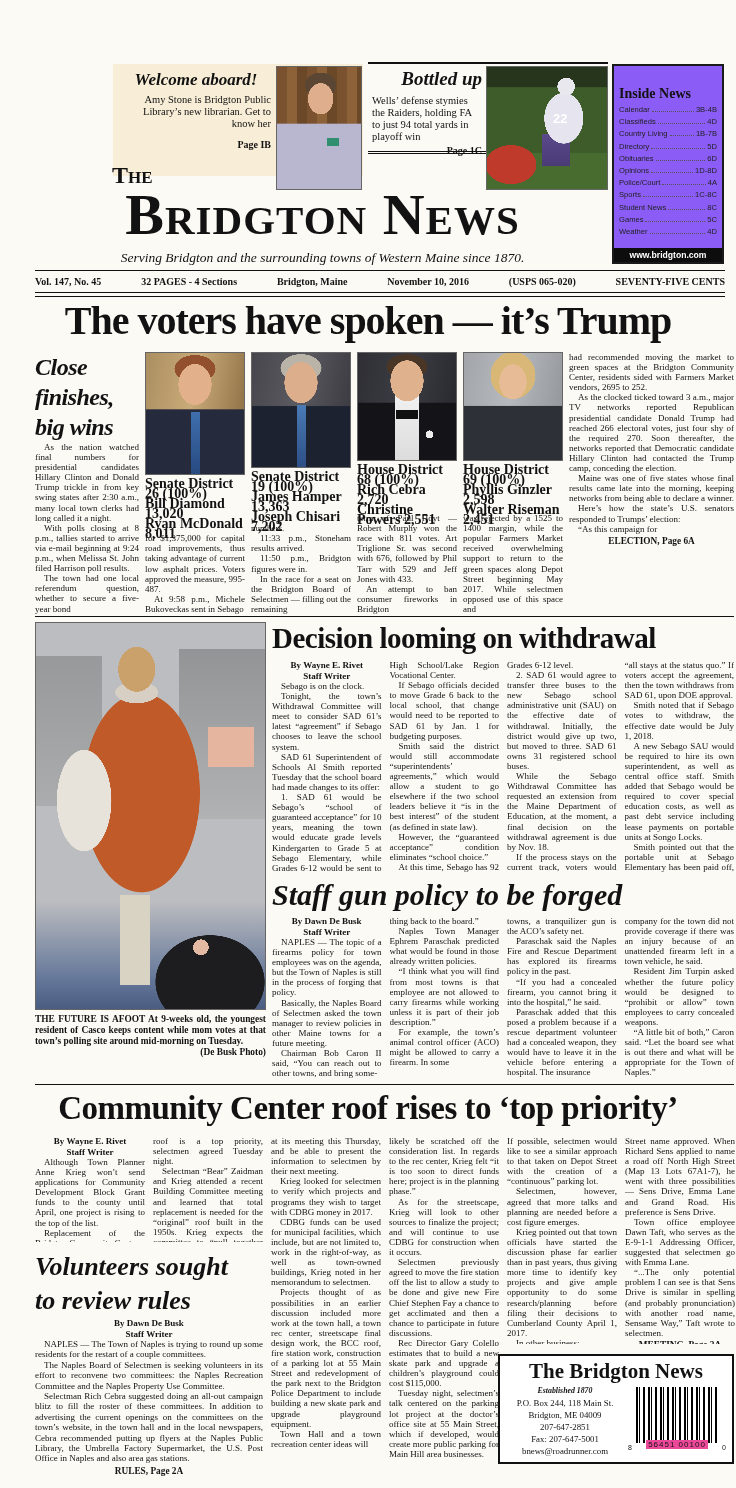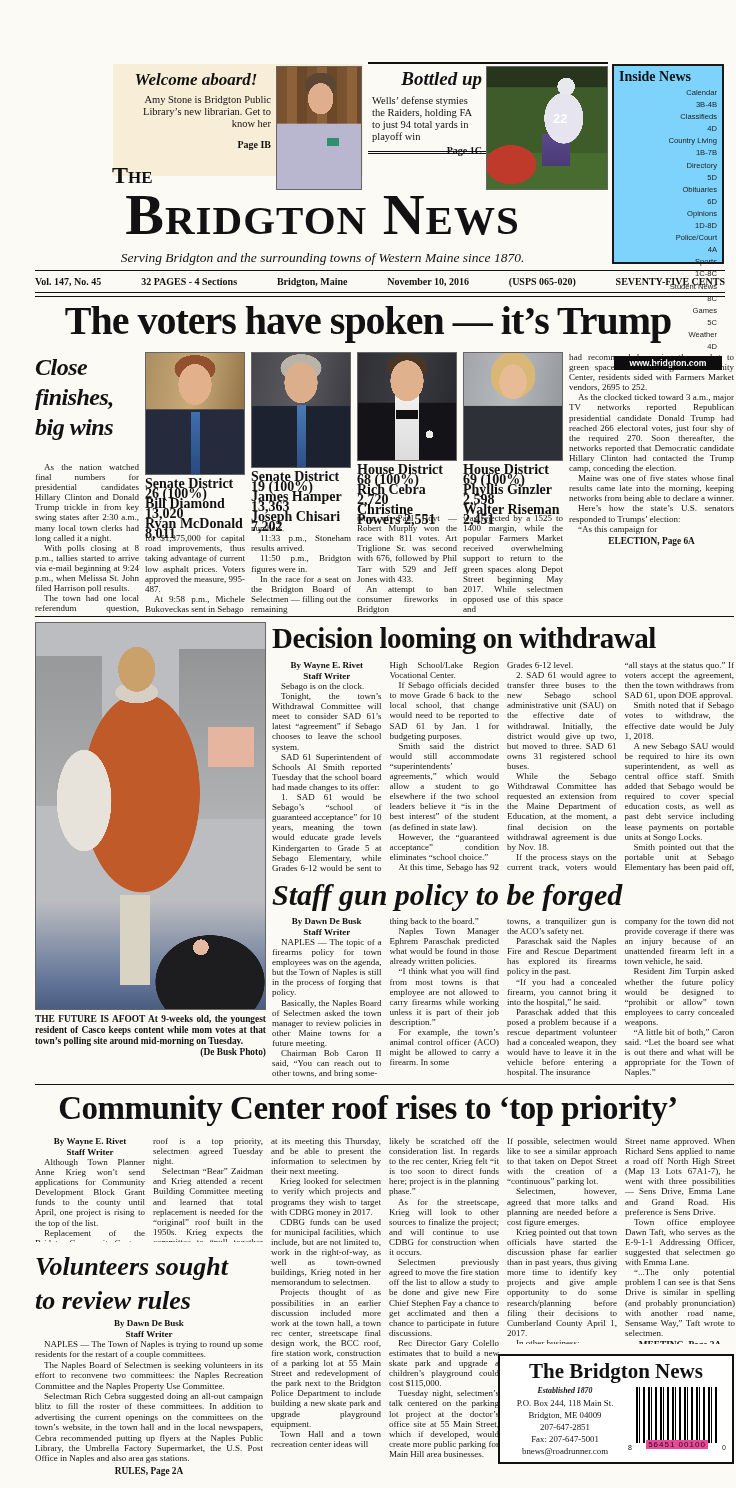--- a/index.html
+++ b/index.html
@@ -11,25 +11,25 @@
   .welcome-box{left:113px;top:64px;width:250px;height:112px;background:#f8edd6;padding:6px 92px 4px 8px;}
   .welcome-title{font-style:italic;font-weight:bold;font-size:17px;text-align:center;}
   .welcome-body{font-size:10.5px;line-height:12px;text-align:right;margin-top:4px;}
   .welcome-page{font-weight:bold;font-size:10px;text-align:right;margin-top:9px;}
   .bottled-box{left:368px;top:62px;width:240px;height:92px;border-top:2px solid #111;border-bottom:3px double #111;
                padding:4px 126px 0 4px;}
   .bottled-title{font-style:italic;font-weight:bold;font-size:19px;text-align:right;}
   .bottled-body{font-size:10.5px;line-height:12px;margin-top:5px;}
   .bottled-page{font-weight:bold;font-size:10px;text-align:right;margin-top:2px;}
 
-  .inside-box{left:612px;top:64px;width:112px;height:200px;background:#7dd3fc;border:2px solid #1a1a1a;
-              padding:3px 5px 0 5px;display:flex;flex-direction:column;}
+  .inside-box{left:612px;top:64px;width:112px;height:200px;background:#8b5cf6;border:2px solid #1a1a1a;
+              padding:20px 5px 0 5px;display:flex;flex-direction:column;}
   .inside-title{font-weight:bold;font-size:14px;text-align:left;margin-bottom:3px;}
-  .toc-row{display:flex;align-items:flex-end;font-family:"Liberation Sans","DejaVu Sans",sans-serif;
-           font-size:7.6px;color:#222;margin-bottom:3.2px;flex-direction:column;}
+  .toc-row{display:flex;font-family:"Liberation Sans","DejaVu Sans",sans-serif;
+           font-size:7.6px;color:#222;margin-bottom:3.2px;}
   .toc-row .dots{flex:1;border-bottom:1px dotted #555;margin:0 2px 2px 2px;}
   .inside-site{margin:2px -5px 0 -5px;background:#0d0d0d;color:#fff;text-align:center;
                font-family:"Liberation Sans",sans-serif;font-weight:bold;font-size:8.6px;padding:2px 0;}
 
   
   .ph{border:1px solid #666;box-sizing:border-box;}
   .ph-librarian{left:276px;top:66px;width:86px;height:124px;background:
      radial-gradient(ellipse 13px 16px at 52% 26%, #dfae8d 0 97%, transparent 98%),
      radial-gradient(ellipse 16px 13px at 52% 15%, #5a4632 0 97%, transparent 98%),
      linear-gradient(#2f8f6f,#2f8f6f) no-repeat 70% 62%/12px 8px,
@@ -98,21 +98,21 @@
   
   .body-text p{margin:0;text-indent:9px;text-align:justify;font-size:9px;line-height:10.1px;}
   .cont p:first-child{text-indent:0;}
   .byline{text-align:center;font-weight:bold;font-size:9px;line-height:10.5px;}
   .jump{font-weight:bold;text-align:center;font-size:9.3px;margin-top:2px;}
   .photo-caption p{margin:0;font-weight:bold;font-size:14px;line-height:10px;text-align:left;text-indent:0;}
 
   
   .election-row{left:35px;top:352px;width:699px;height:262px;display:flex;gap:6px;}
   .el-left{width:104px;flex:none;overflow:hidden;}
-  .el-headline{font-style:italic;font-weight:bold;font-size:24px;line-height:30px;letter-spacing:-0.5px;margin-bottom:20px;}
+  .el-headline{font-style:italic;font-weight:bold;font-size:24px;line-height:30px;letter-spacing:-0.5px;margin-bottom:0;}
   .pcol{width:100px;flex:none;overflow:hidden;display:flex;flex-direction:column;}
   .pcol .photo-caption{margin:4px 0 4px 0;min-height:31px;}
   .el-right{flex:1;overflow:hidden;}
 
   .rule2{left:35px;top:616px;width:699px;height:0;border-top:1.5px solid #111;}
 
   
   .withdrawal{left:272px;top:622px;width:462px;height:254px;}
   .wd-headline{font-weight:bold;font-size:29px;line-height:32px;letter-spacing:-0.5px;white-space:nowrap;margin-bottom:6px;}
   .col4row{display:flex;gap:8px;}

